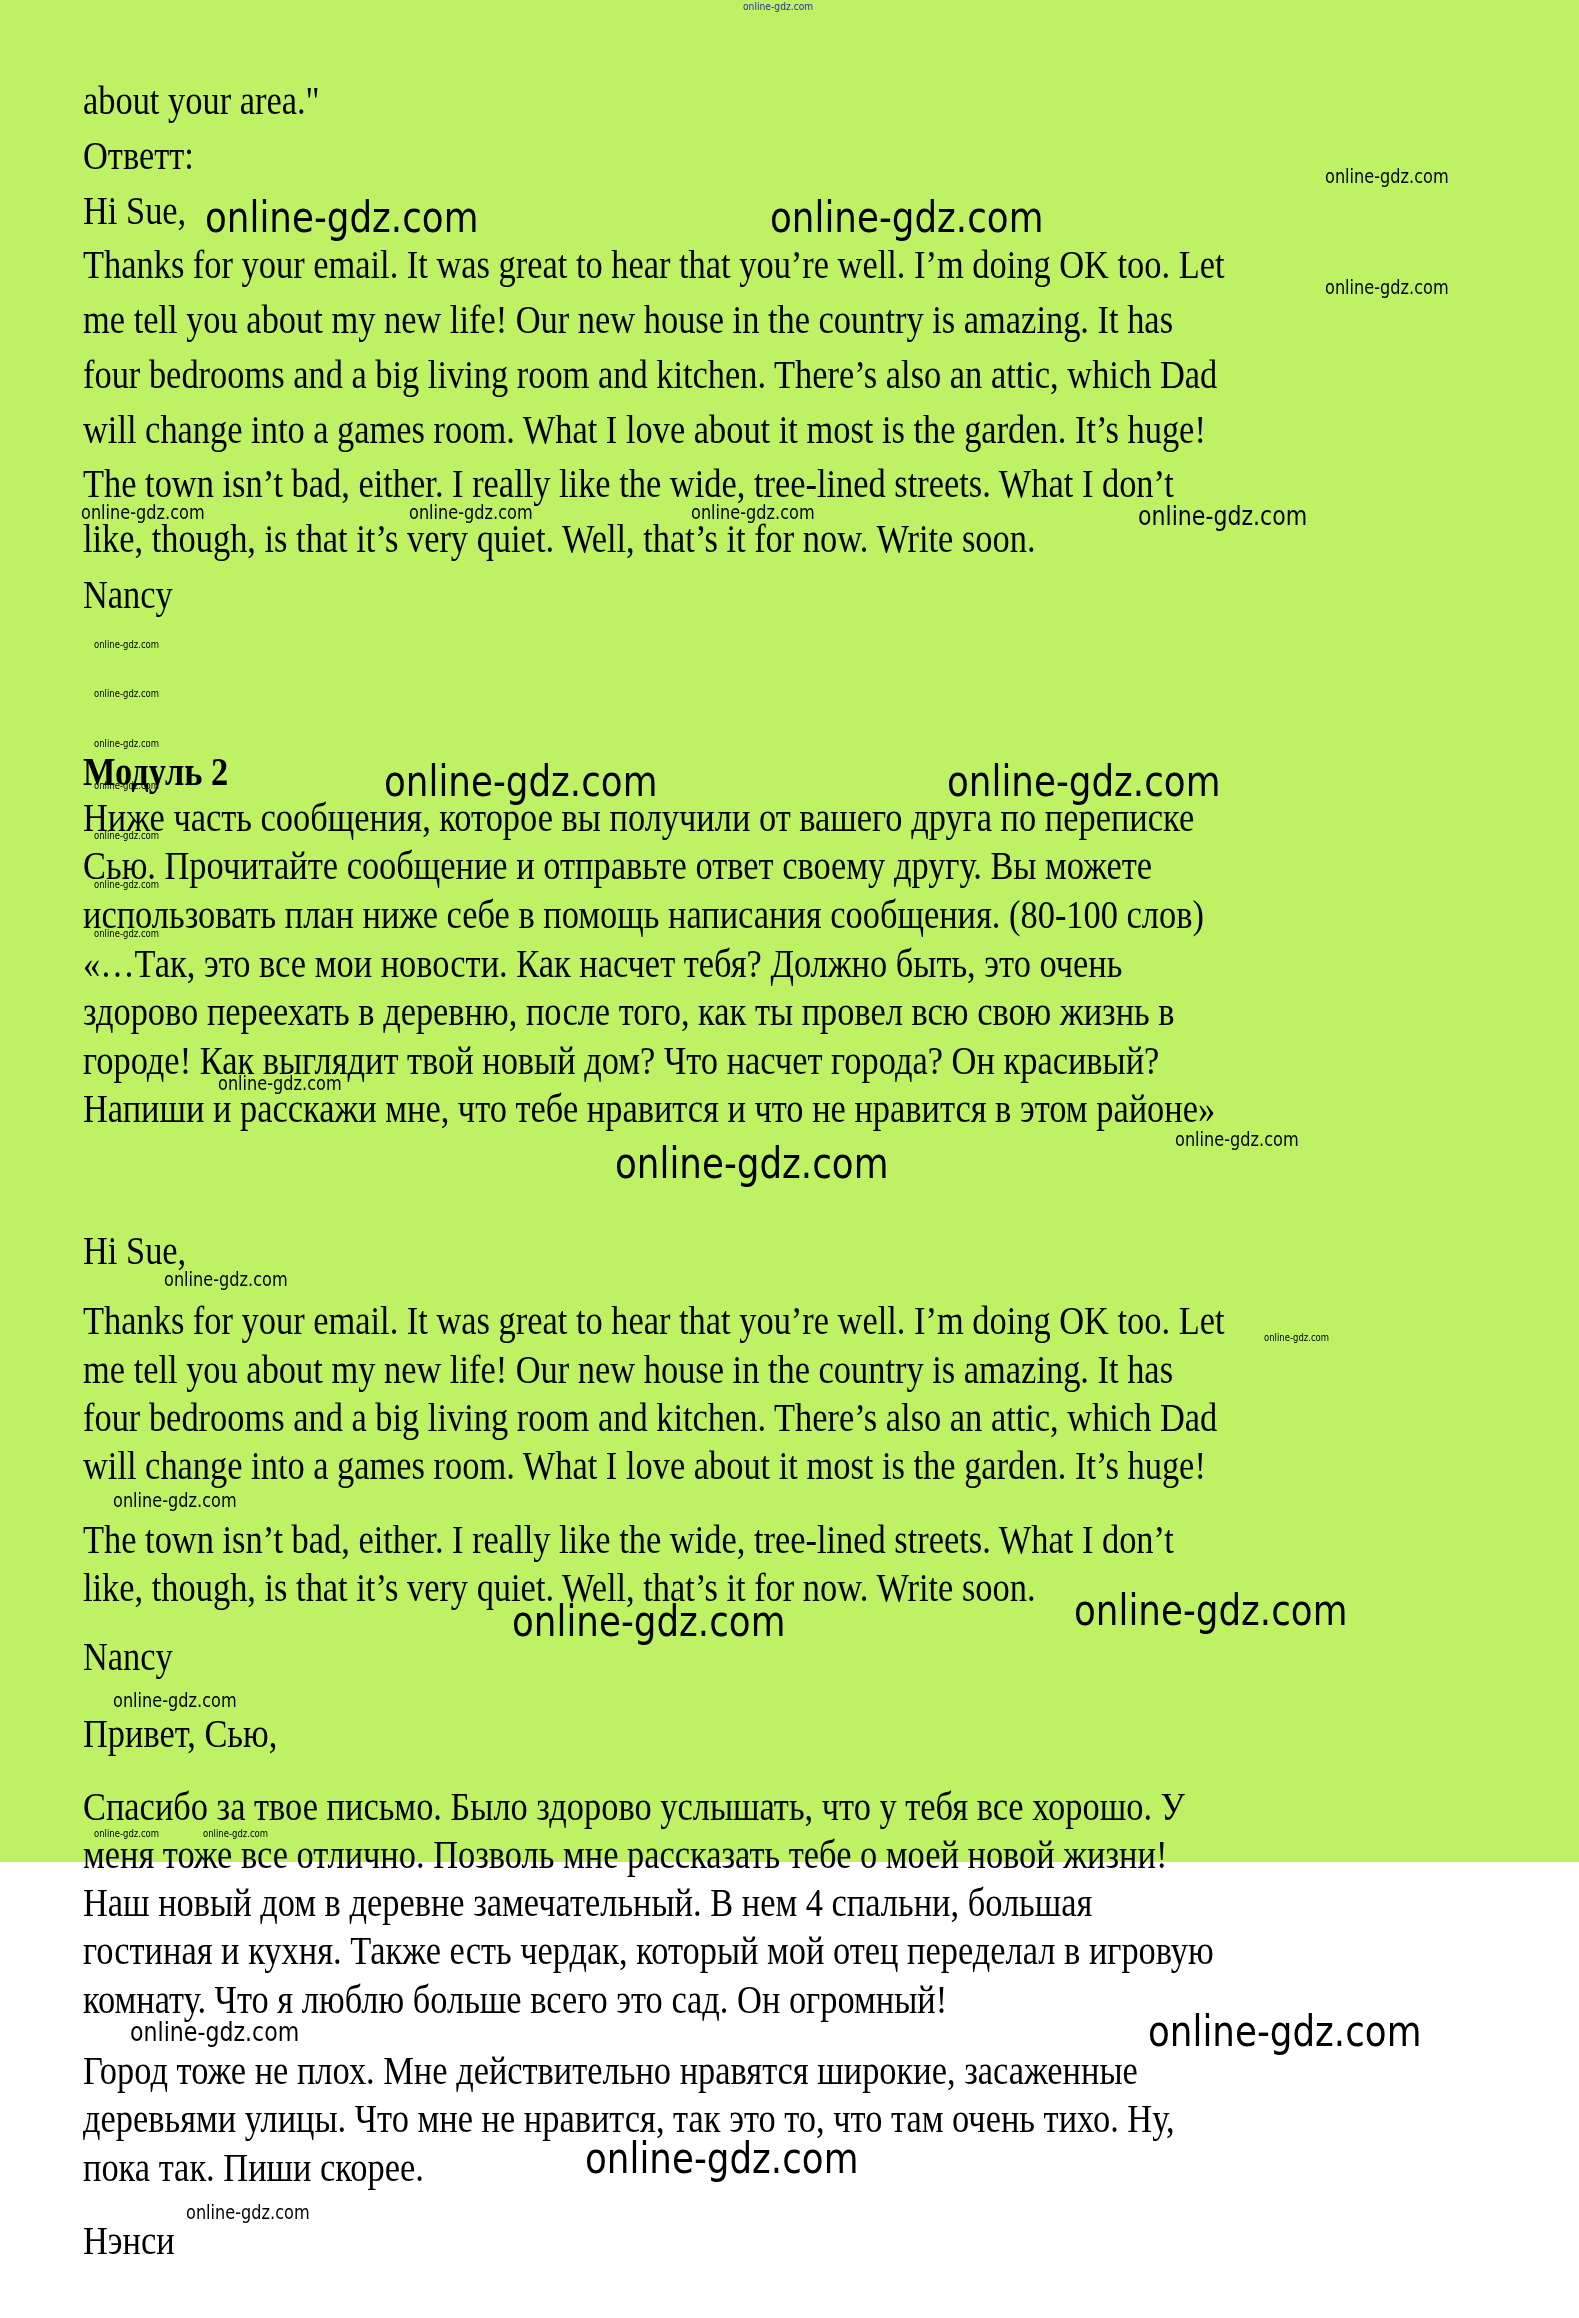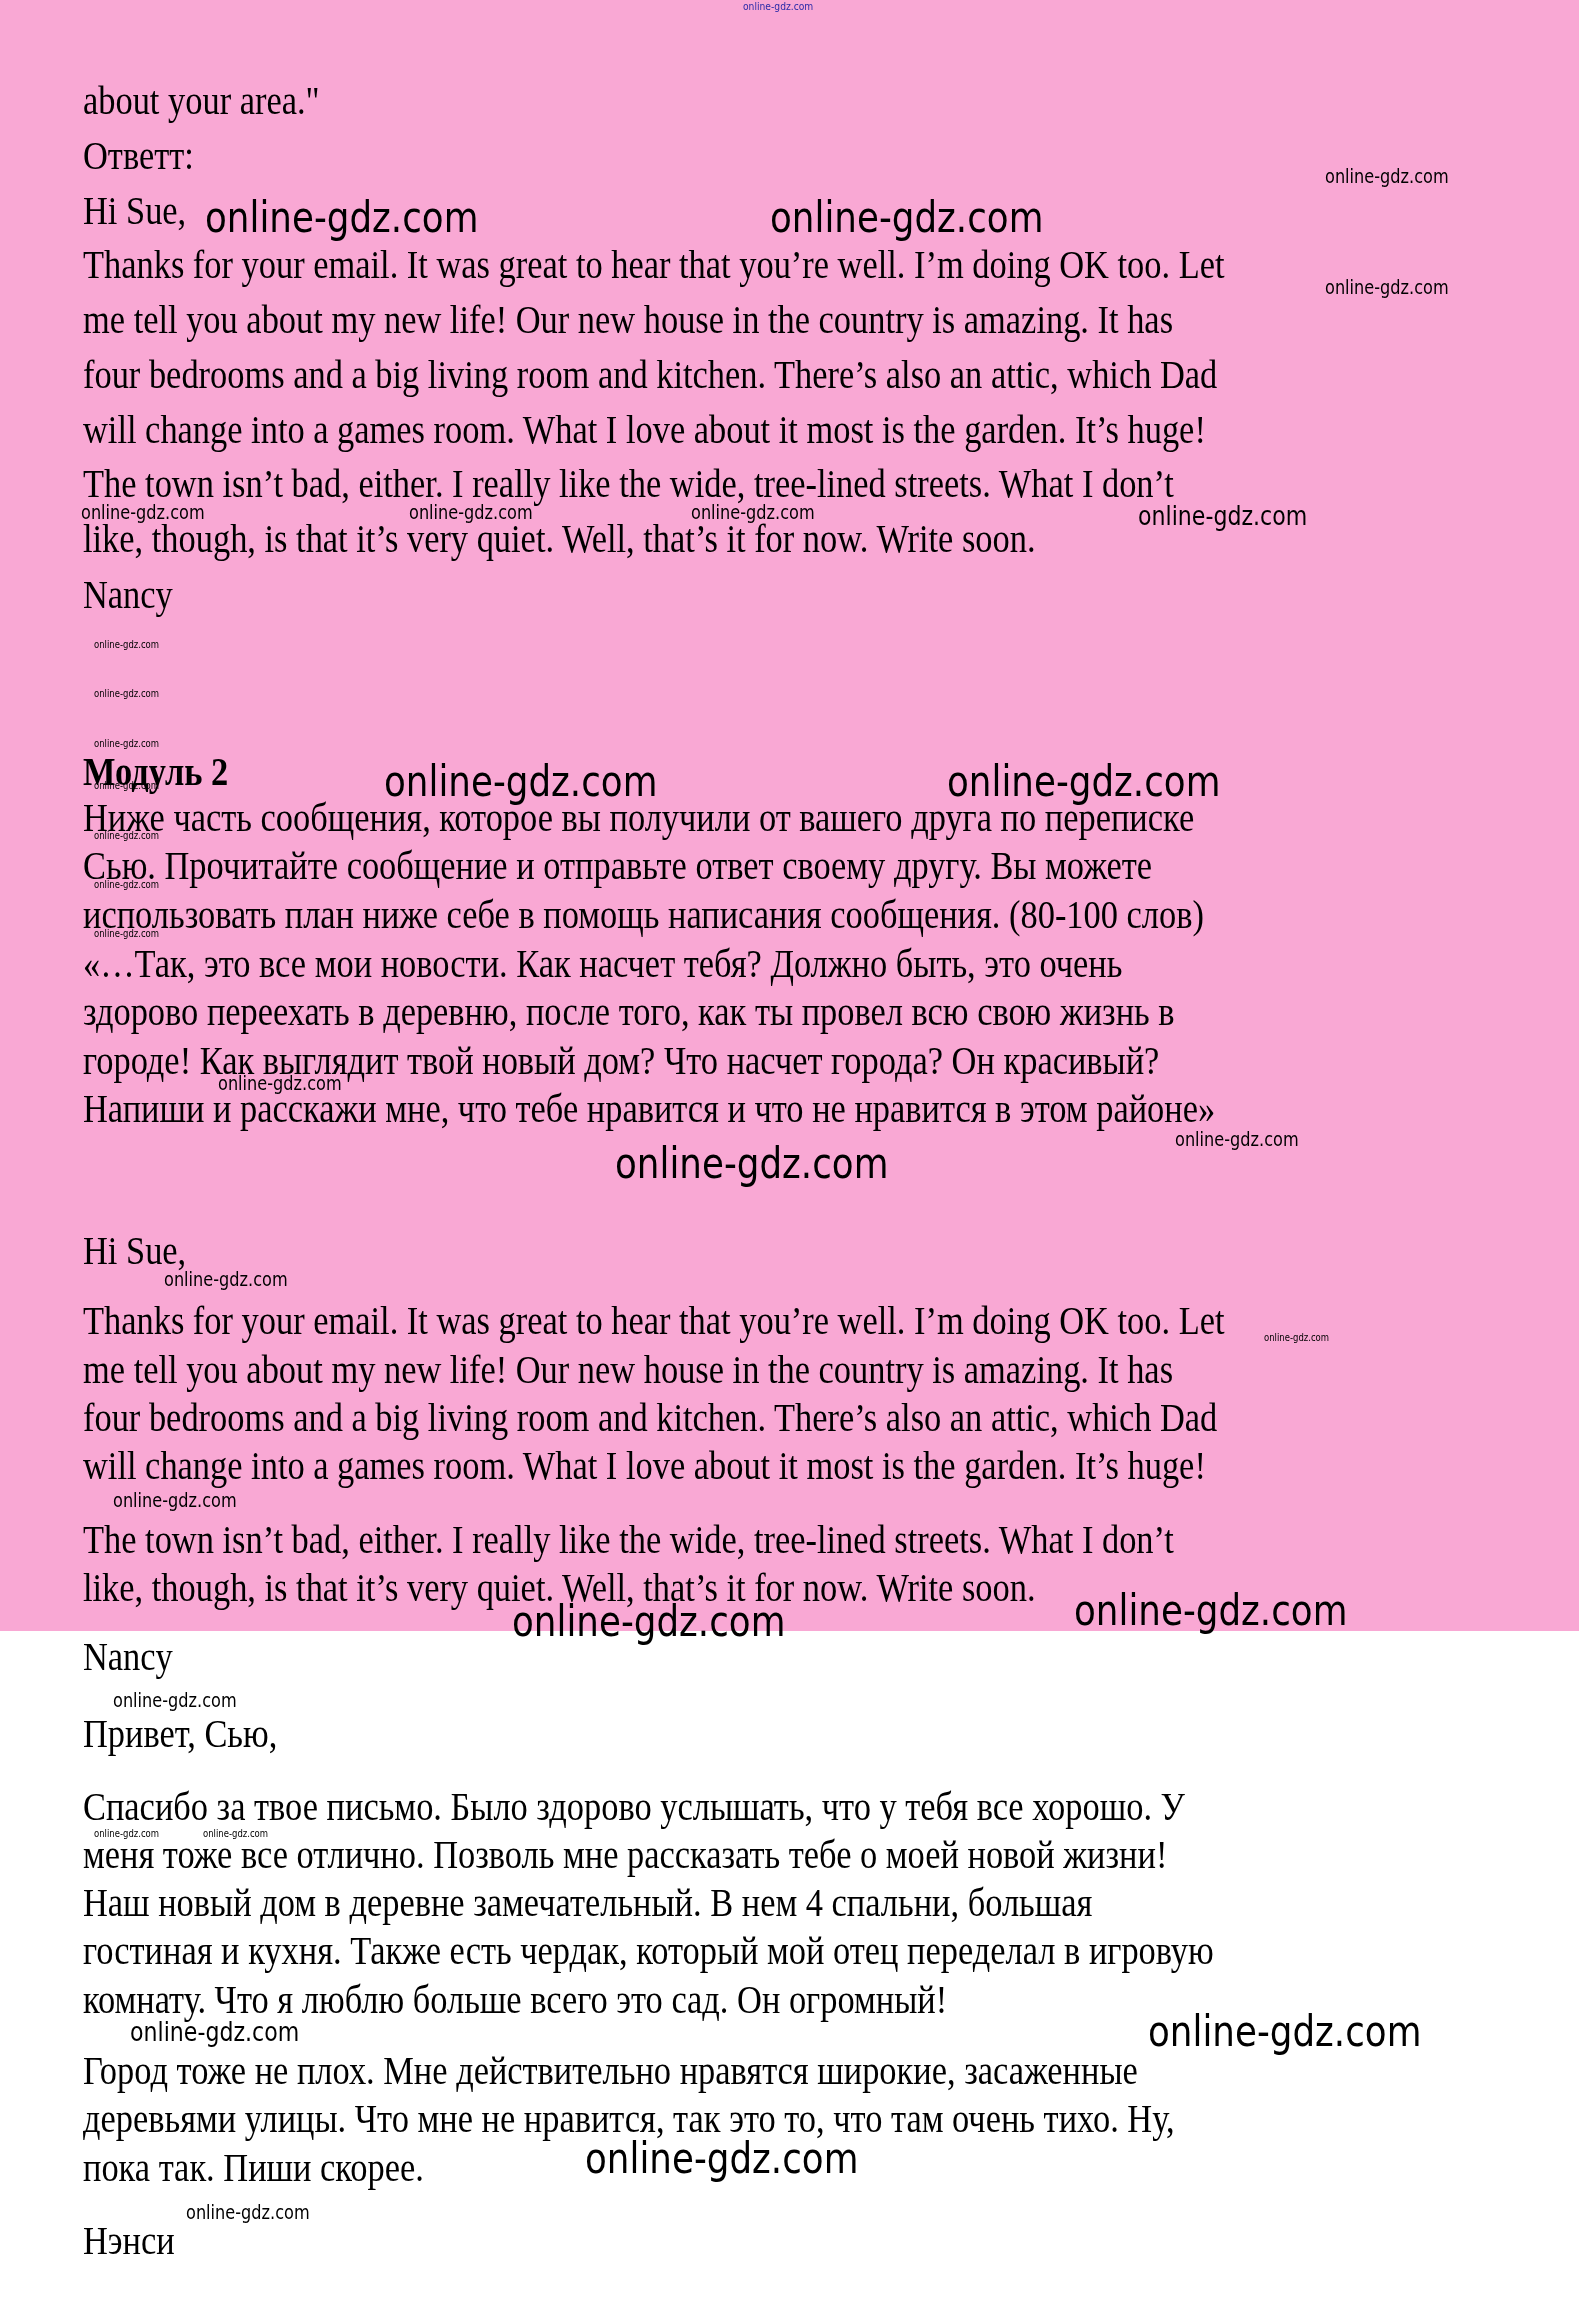--- a/index.html
+++ b/index.html
@@ -1,17 +1,17 @@
 <!DOCTYPE html>
 <html style="font-size:11.5px"><head>
 <meta charset="utf-8">
 <style>
   html, body { margin: 0; padding: 0; background: #ffffff; }
   body { width: 1580px; height: 2319px; position: relative; overflow: hidden; }
-  .page { position: absolute; left: 0; top: 0; width: 1580px; height: 1631px; background: #f9a8d4; }
+  .page { position: absolute; left: 0; top: 0; width: 1580px; height: 1862px; background: #bef264; }
   .line {
     position: absolute; left: 83px;
     font-family: "Liberation Serif", serif;
     font-size: 40px; color: #000; white-space: nowrap;
     transform-origin: left top; transform: scaleX(0.86);
     line-height: 1;
   }
   .bold { font-weight: bold; }
   .wm {
     position: absolute;

